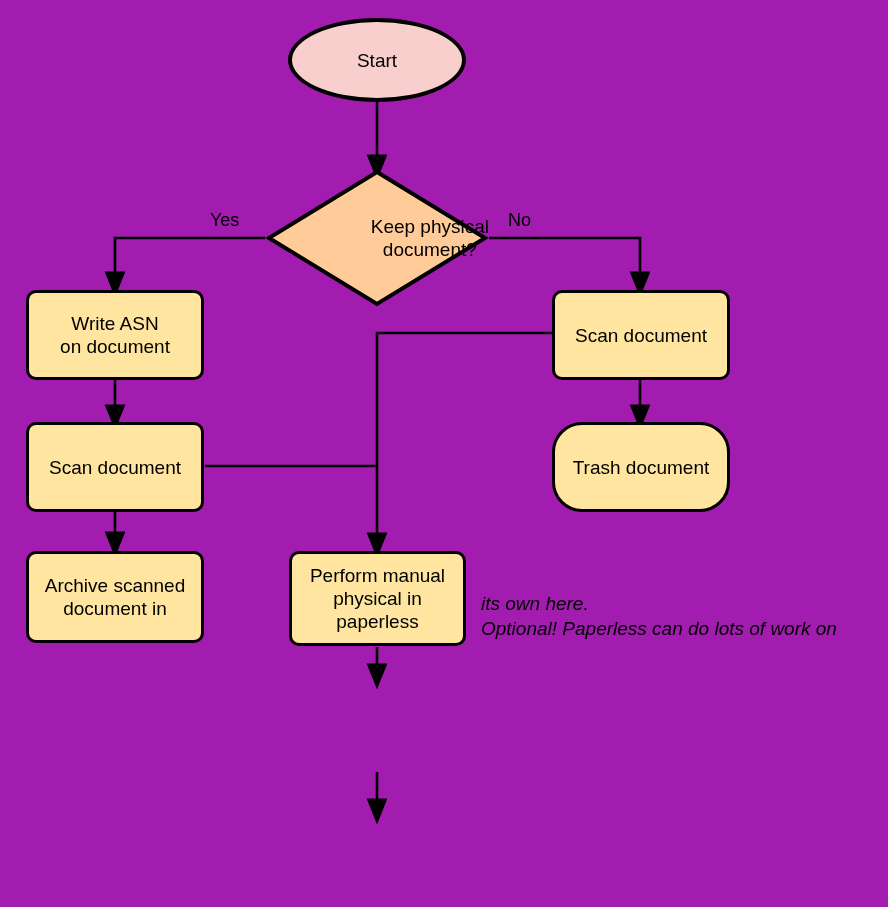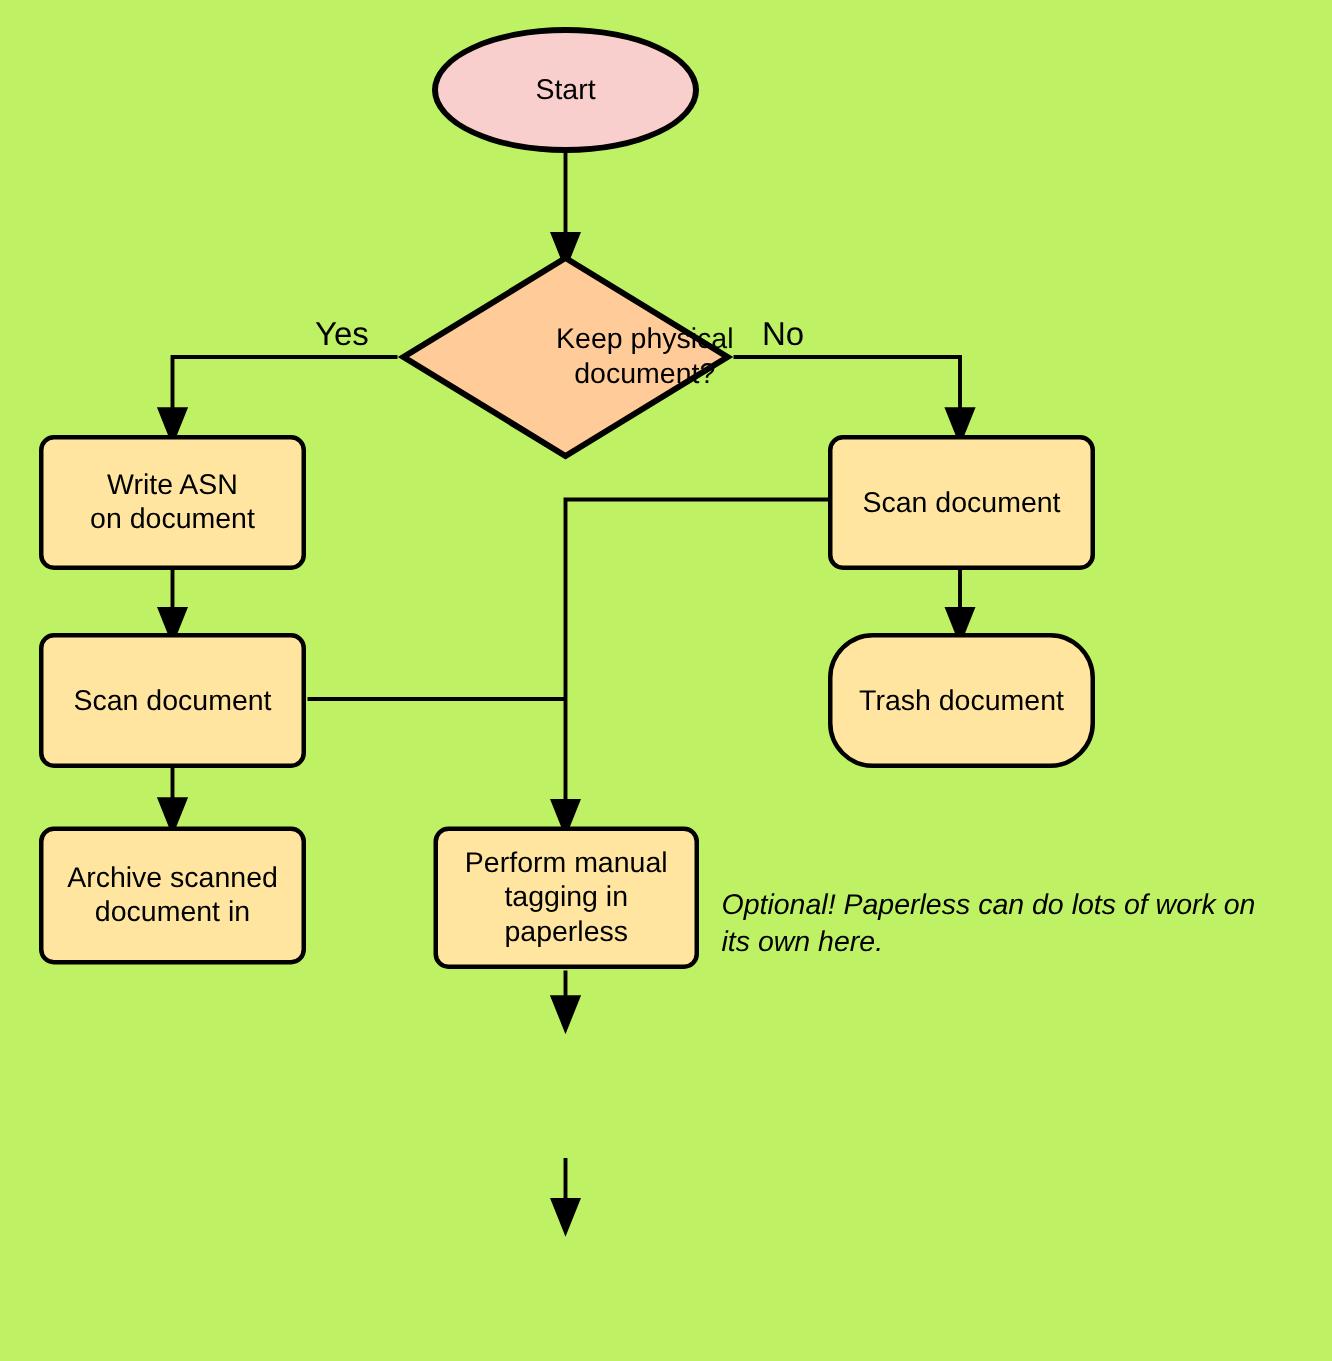--- a/index.html
+++ b/index.html
@@ -8,21 +8,21 @@
     padding: 0;
     background: #ffffff;
   }
   body {
     font-family: "Liberation Sans", sans-serif;
   }
   #diagram-root {
     position: relative;
     width: 888px;
     height: 907px;
-    background: #bef264;
+    background: #a21caf;
     overflow: hidden;
   }
   svg.flow-canvas {
     position: absolute;
     left: 0;
     top: 0;
     width: 888px;
     height: 907px;
   }
   
@@ -62,21 +62,21 @@
     justify-content: flex-end;
     text-align: center;
     font-size: 19px;
     line-height: 23px;
     color: #000000;
     font-family: "Liberation Sans", sans-serif;
     pointer-events: none;
   }
   .edge-label {
     position: absolute;
-    font-size: 22px;
+    font-size: 18px;
     color: #000000;
     font-family: "Liberation Sans", sans-serif;
     white-space: nowrap;
     text-align: center;
   }
   .annotation {
     position: absolute;
     font-style: italic;
     font-size: 19px;
     line-height: 25px;
@@ -162,25 +162,25 @@
     <span>Scan document</span>
   </div>
 
   <div class="node node-process" style="left:552px; top:422px; width:178px; height:90px;border-radius:30px;">
     <span>Trash document</span>
   </div>
 
   <div class="node node-process" style="left:289px; top:551px; width:177px; height:95px;">
     <div>
       <span class="nowrap-line">Perform manual</span>
-      <span class="nowrap-line">tagging in</span>
+      <span class="nowrap-line">physical in</span>
       <span class="nowrap-line">paperless</span>
     </div>
   </div>
 
   <div class="annotation" style="left:481px; top:591px; width:400px;">
+    <span class="nowrap-line">its own here.</span>
     <span class="nowrap-line">Optional! Paperless can do lots of work on</span>
-    <span class="nowrap-line">its own here.</span>
   </div>
 
 
 
 </div>
 
 </body></html>

